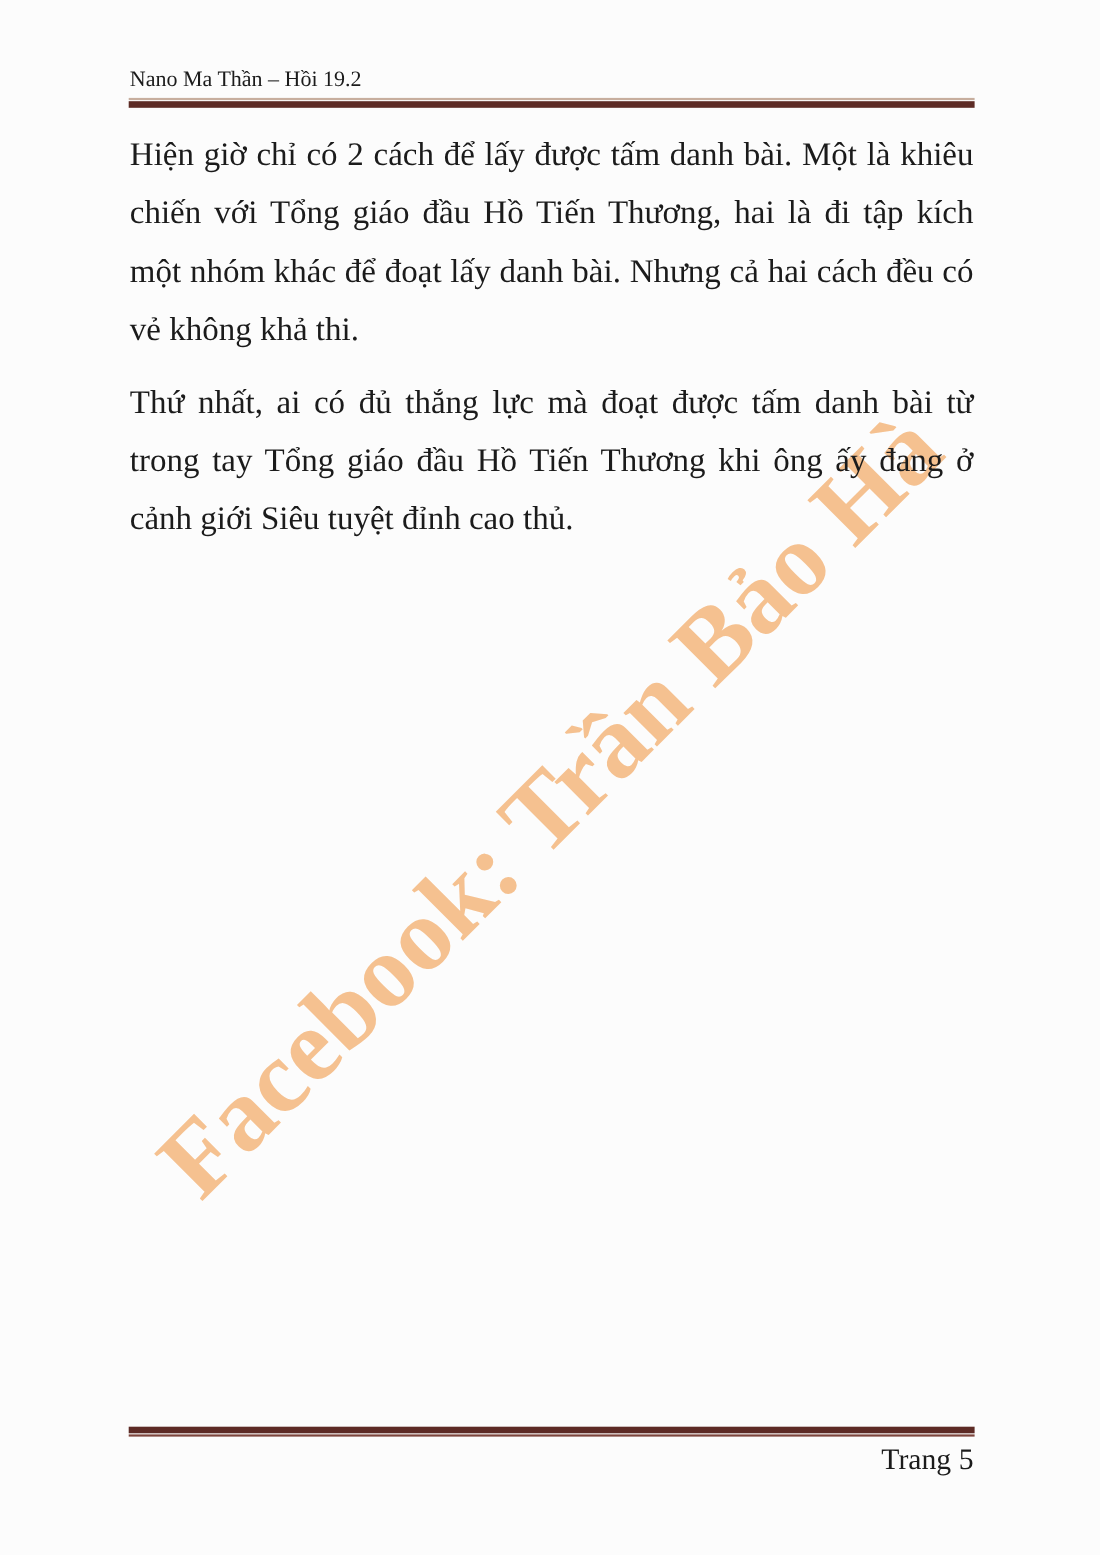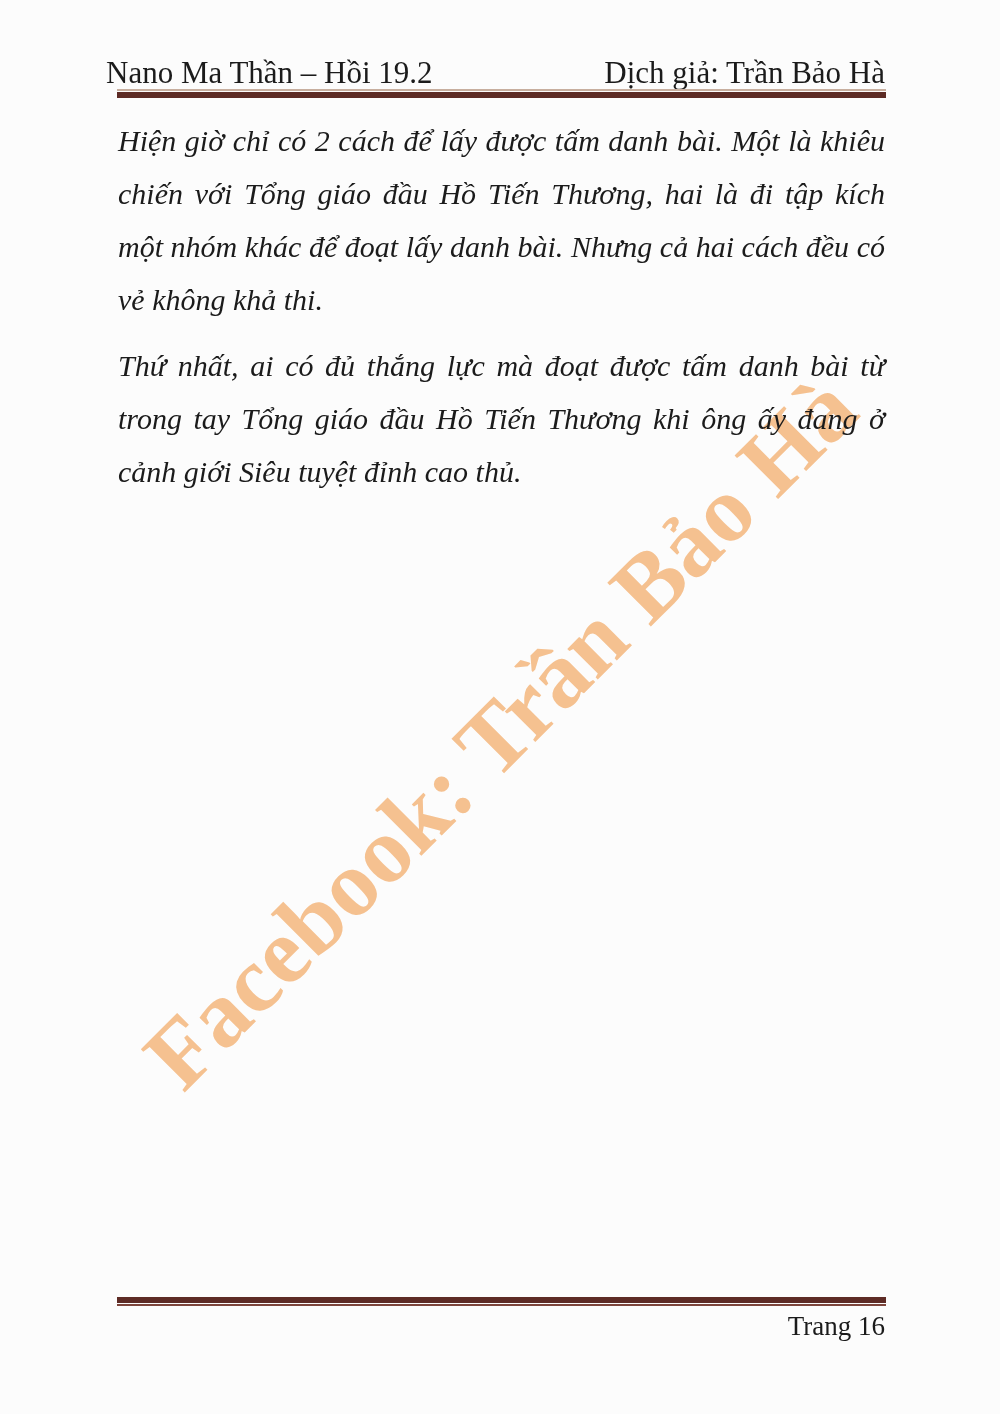--- a/index.html
+++ b/index.html
@@ -31,79 +31,77 @@
     white-space:nowrap;
     color:var(--watermark);
     transform:rotate(-45deg);
     transform-origin:50% 50%;
     z-index:1;
     user-select:none;
   }
   .layer{position:relative;z-index:2;}
   .header-row{
     position:absolute;
-    left:106px;right:115px;top:56px;
+    left:118px;right:115px;top:56px;
     display:flex;justify-content:space-between;align-items:flex-end;
-    font-size:31px;line-height:33px;
+    font-size:20px;line-height:33px;
   }
   .rule{position:absolute;left:117px;right:114px;font-size:0;line-height:0;}
   .rule-top{top:89px;}
   .rule-top .thin{height:2px;background:var(--rule-light);}
   .rule-top .gap{height:1px;}
   .rule-top .thick{height:6px;background:var(--rule-dark);}
   .rule-bottom{top:1297px;}
   .rule-bottom .thick{height:6px;background:var(--rule-dark);}
   .rule-bottom .gap{height:1px;}
   .rule-bottom .thin{height:2px;background:var(--footer-thin);}
   .bodytext{
     position:absolute;
     left:118px;right:115px;top:100px;
   }
   .bodytext p{
     margin:0 0 13px 0;
     font-size:30px;
     line-height:53px;
     text-align:justify;
     text-justify:inter-word;
-    font-style:italic;
   }
   .bodytext p:first-child{margin-top:14px;}
   .page-number{
     position:absolute;
     right:115px;top:1310px;
     font-size:27px;line-height:32px;
   }
 </style>
 </head>
 <body>
 
 <div class="page">
 
   <div class="watermark">Facebook: Trần Bảo Hà</div>
 
   <div class="layer">
 
     <div class="header-row">
       <span>Nano Ma Thần – Hồi 19.2</span>
-      <span>Dịch giả: Trần Bảo Hà</span>
     </div>
 
     <div class="rule rule-top">
       <div class="thin"></div>
       <div class="gap"></div>
       <div class="thick"></div>
     </div>
 
     <div class="bodytext">
       <p>Hiện giờ chỉ có 2 cách để lấy được tấm danh bài. Một là khiêu chiến với Tổng giáo đầu Hồ Tiến Thương, hai là đi tập kích một nhóm khác để đoạt lấy danh bài. Nhưng cả hai cách đều có vẻ không khả thi.</p>
       <p>Thứ nhất, ai có đủ thắng lực mà đoạt được tấm danh bài từ trong tay Tổng giáo đầu Hồ Tiến Thương khi ông ấy đang ở cảnh giới Siêu tuyệt đỉnh cao thủ.</p>
     </div>
 
     <div class="rule rule-bottom">
       <div class="thick"></div>
       <div class="gap"></div>
       <div class="thin"></div>
     </div>
 
-    <div class="page-number">Trang 16</div>
+    <div class="page-number">Trang 5</div>
 
   </div>
 </div>
 
 </body></html>

